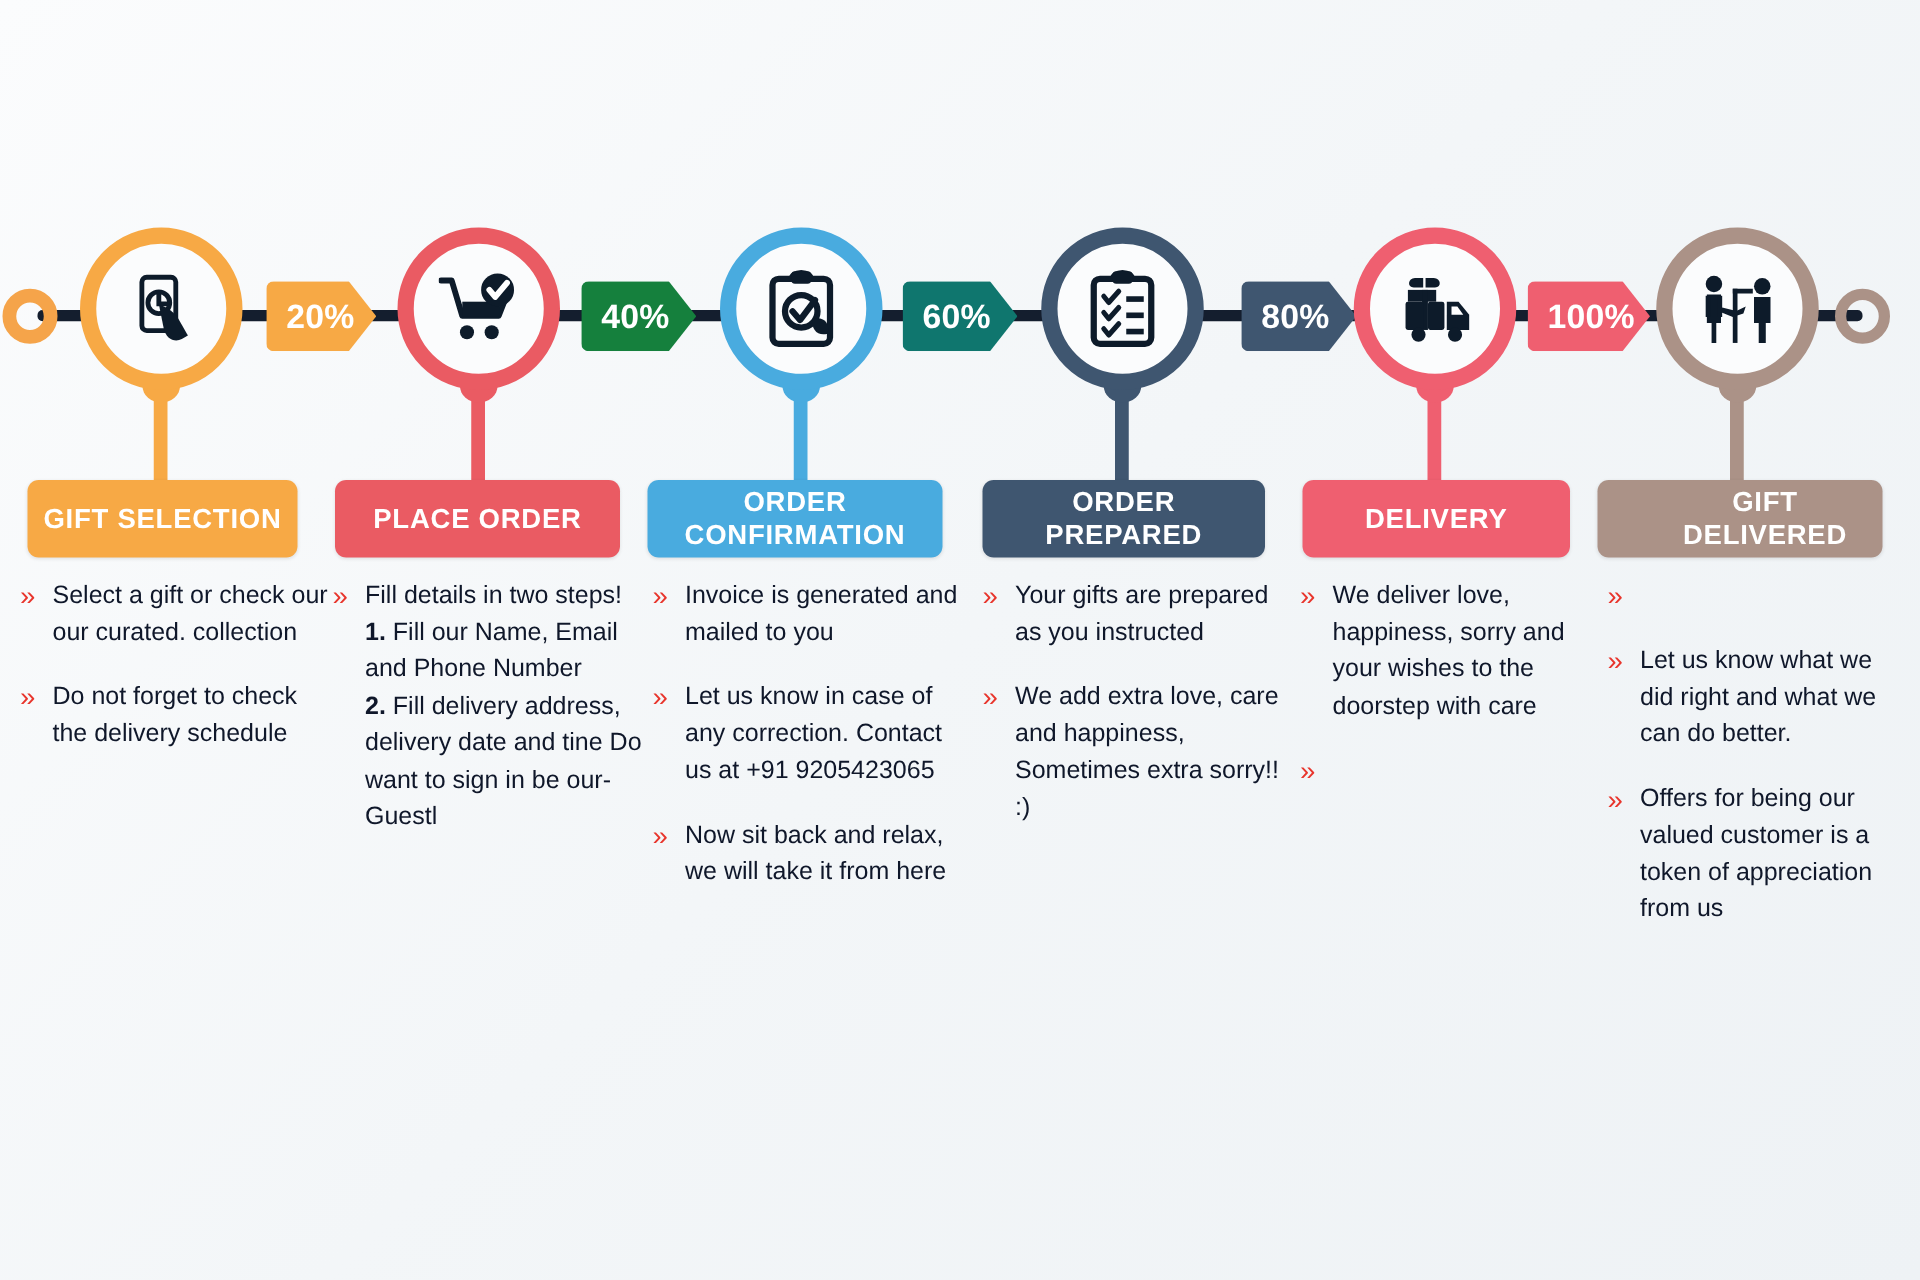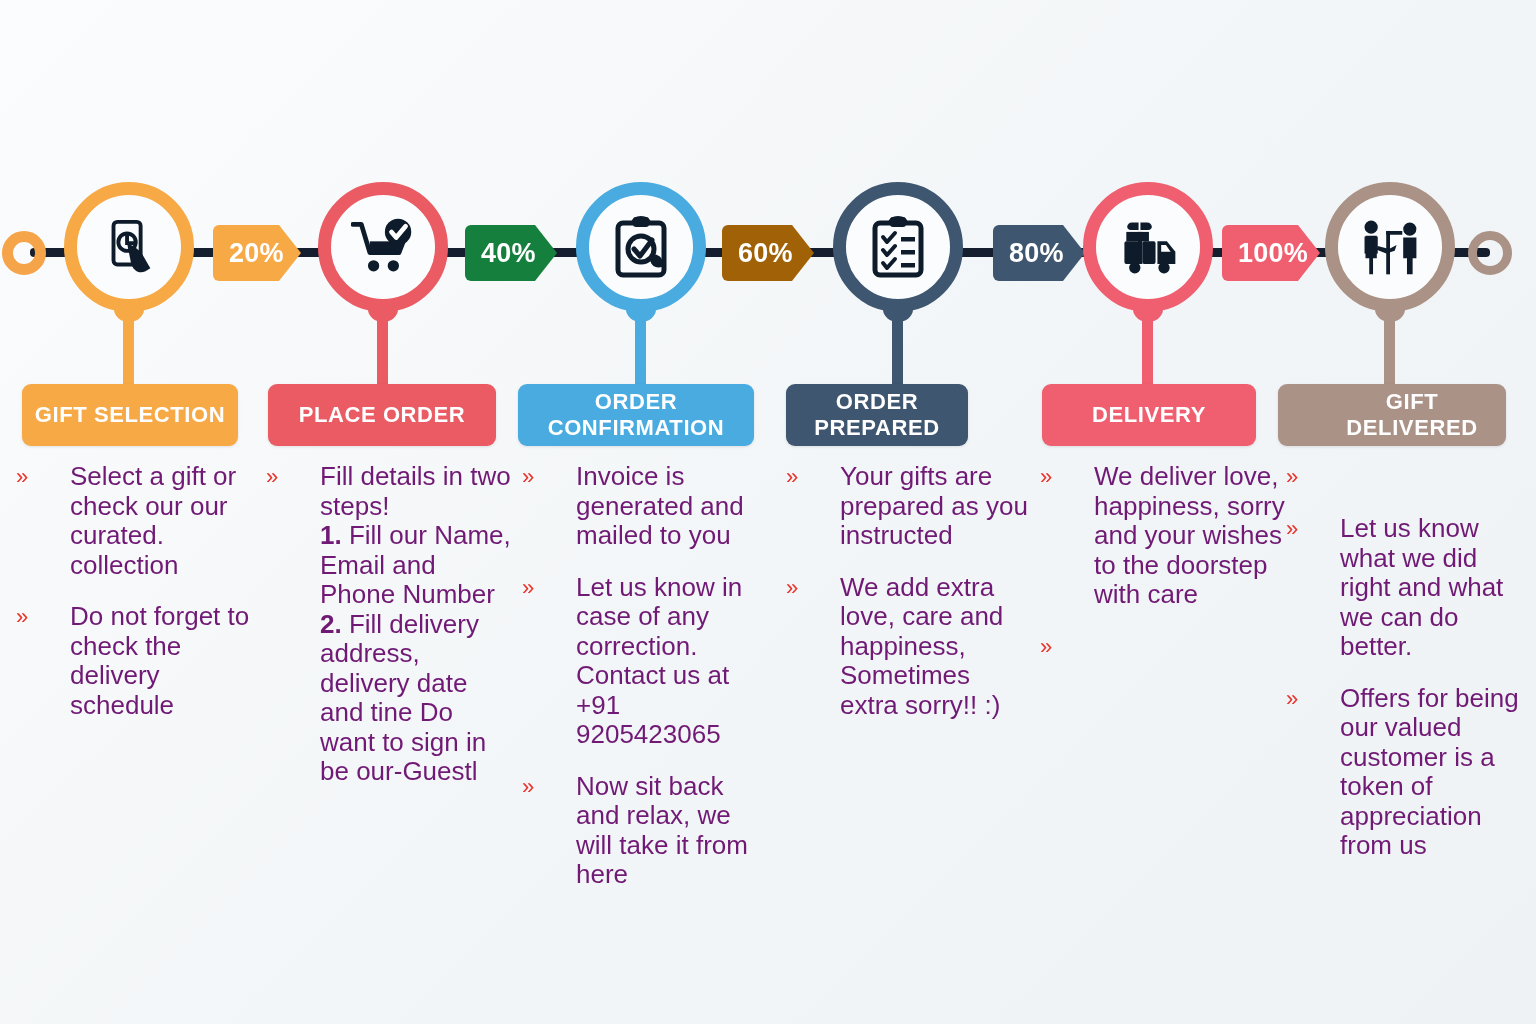--- a/index.html
+++ b/index.html
@@ -121,26 +121,25 @@
   }
   .chev {
     color: #e8352c;
     font-size: 22px;
     line-height: 30px;
     flex: 0 0 auto;
     width: 26px;
     font-weight: normal;
   }
   .btext {
-    color: #701a75;
-    font-size: 26px;
+    color: #0f172a;
+    font-size: 20px;
     line-height: 29.5px;
     flex: 1 1 auto;
     white-space: pre-line;
-    margin-left: 28px;
   }
   .btext b { font-weight: bold; }
 </style>
 </head>
 <body>
 
 <div class="rail"></div>
 <div class="end-cap" id="end-cap-left"></div>
 <div class="end-cap" id="end-cap-right"></div>
 
@@ -212,21 +211,21 @@
         <svg width="60" height="64" viewBox="0 0 58 64">
         <rect x="6" y="8" width="46" height="52" rx="5" fill="none" stroke="#0d1b2a" stroke-width="5"></rect>
         <path d="M19 8 a10 7 0 0 1 20 0z" fill="#0d1b2a"></path>
         <rect x="21" y="2" width="16" height="10" rx="3" fill="#0d1b2a"></rect>
         <circle cx="29" cy="34" r="13" fill="none" stroke="#0d1b2a" stroke-width="5"></circle>
         <path d="M22 34 l6 7 12-16" fill="none" stroke="#0d1b2a" stroke-width="5" stroke-linecap="round" stroke-linejoin="round"></path>
         <path d="M38 40 c10 -2 14 4 12 12 -8 2 -13 -3 -12 -12z" fill="#0d1b2a"></path>
       </svg>
       </span>
            </div>
-    <div class="pct" style="left:722px;width:92px;background:#a16207;">
+    <div class="pct" style="left:722px;width:92px;background:#0f766e;">
                <span>60%</span>
              </div>
     <div class="banner" style="left:518px;width:236px;background:#49abdf;justify-content:center;">
              <span>ORDER CONFIRMATION</span>
            </div>
     <div class="col" style="left:522px;width:248px;">
              <ul class="bullets">
         <li>
               <span class="chev">»</span>
               <span class="btext">Invoice is generated and mailed to you</span>
@@ -254,21 +253,21 @@
         <path d="M14 48 l4 5 8-9" fill="none" stroke="#0d1b2a" stroke-width="4" stroke-linecap="round" stroke-linejoin="round"></path>
         <rect x="32" y="22" width="14" height="4.5" fill="#0d1b2a"></rect>
         <rect x="32" y="35" width="14" height="4.5" fill="#0d1b2a"></rect>
         <rect x="32" y="48" width="14" height="4.5" fill="#0d1b2a"></rect>
       </svg>
       </span>
            </div>
     <div class="pct" style="left:977px;width:92px;background:#3f5670;margin-left:16px;">
                <span>80%</span>
              </div>
-    <div class="banner" style="left:786px;width:182px;background:#3f5670;">
+    <div class="banner" style="left:786px;width:226px;background:#3f5670;">
              <span>ORDER PREPARED</span>
            </div>
     <div class="col" style="left:786px;width:248px;">
              <ul class="bullets">
         <li>
               <span class="chev">»</span>
               <span class="btext">Your gifts are prepared as you instructed</span>
             </li>
         <li>
               <span class="chev">»</span>

